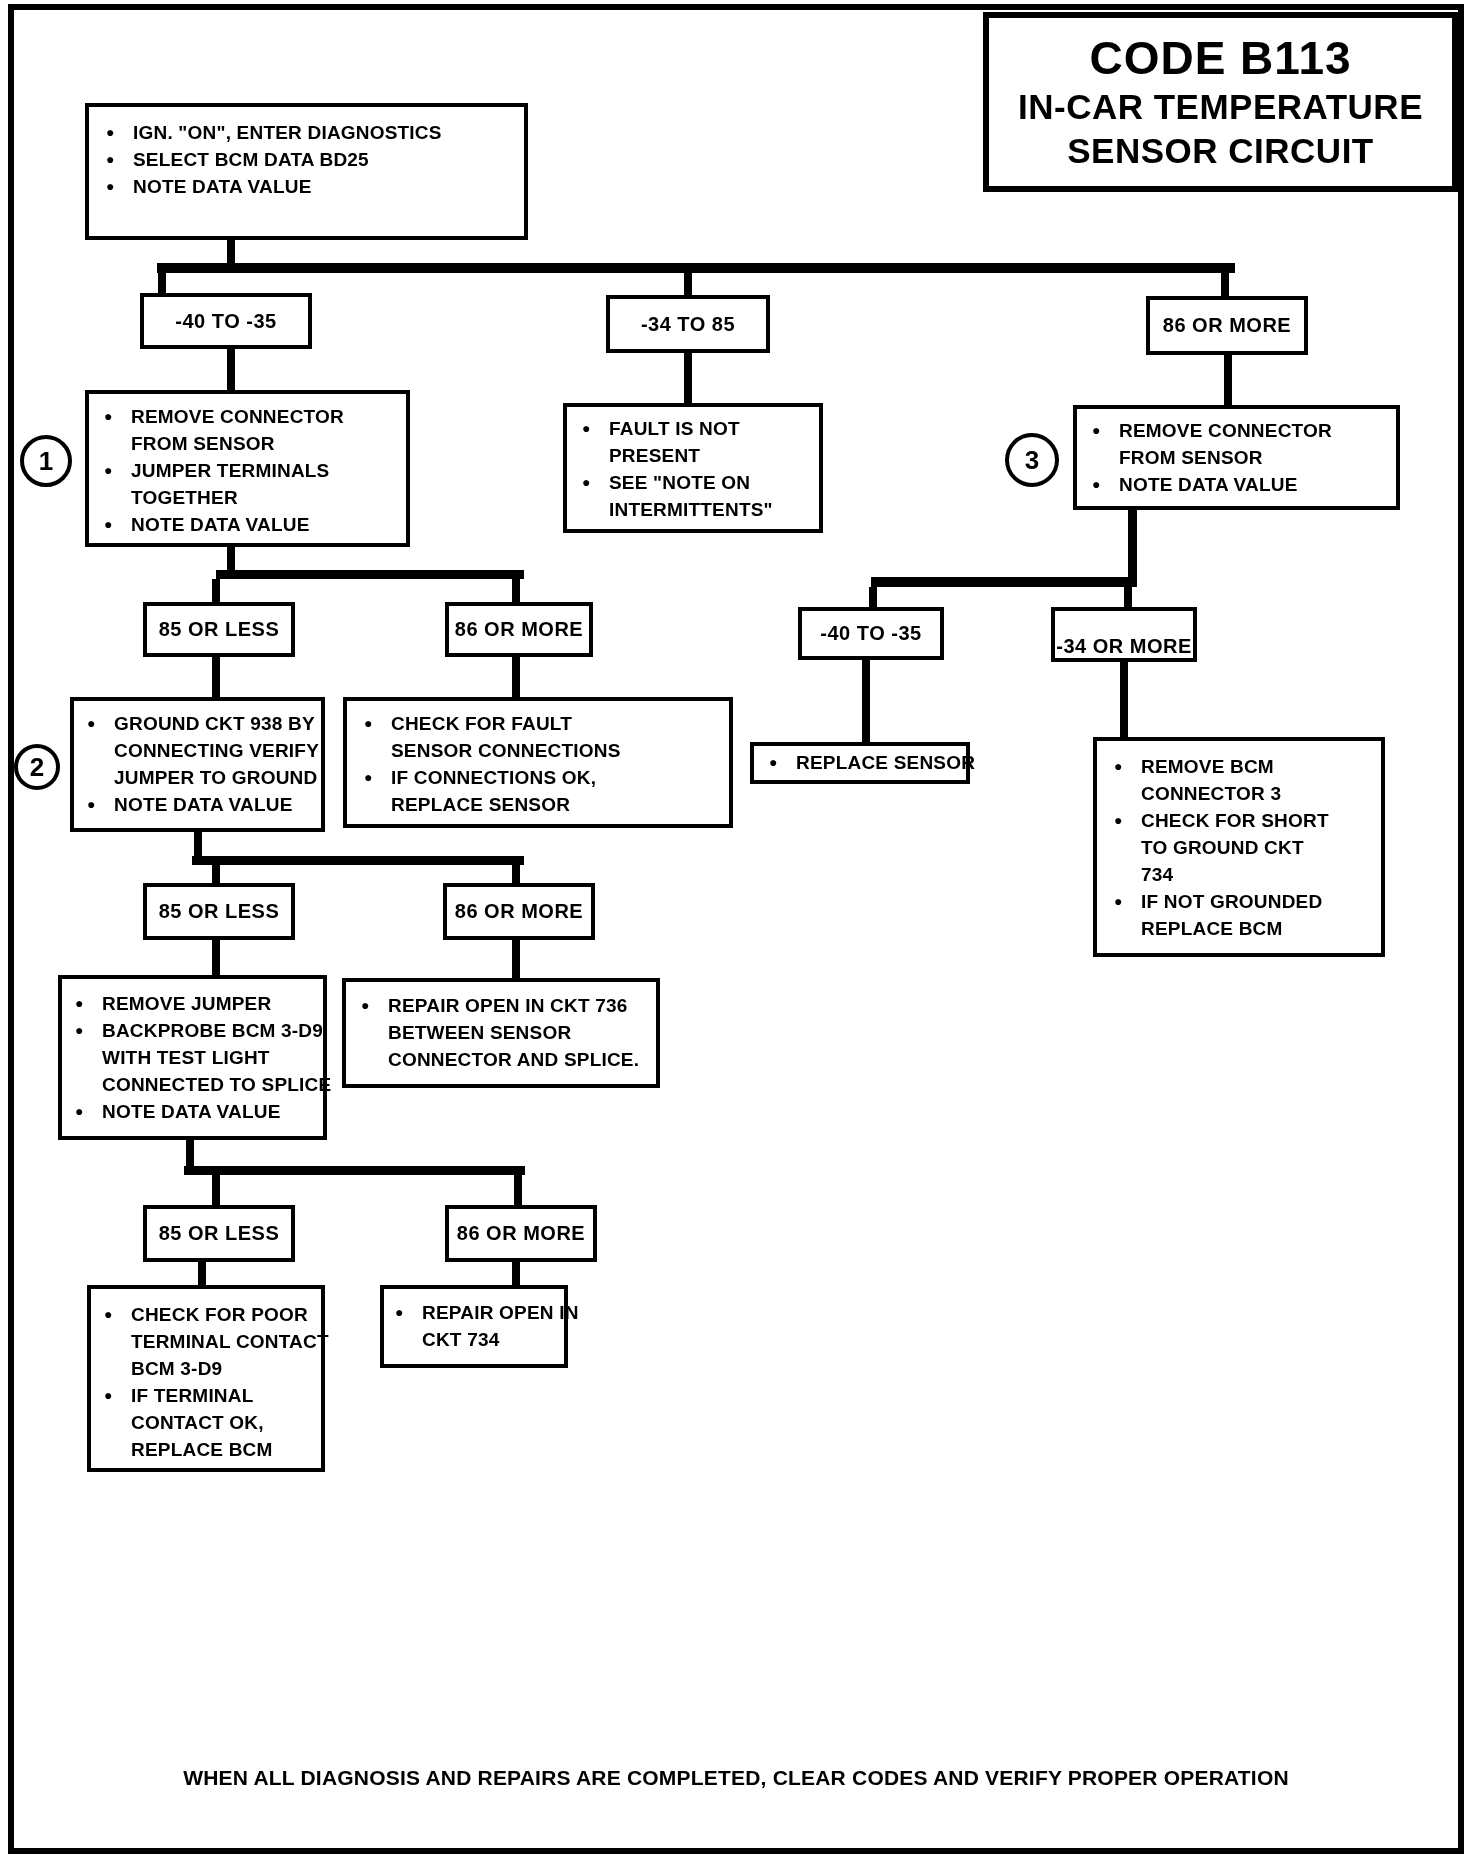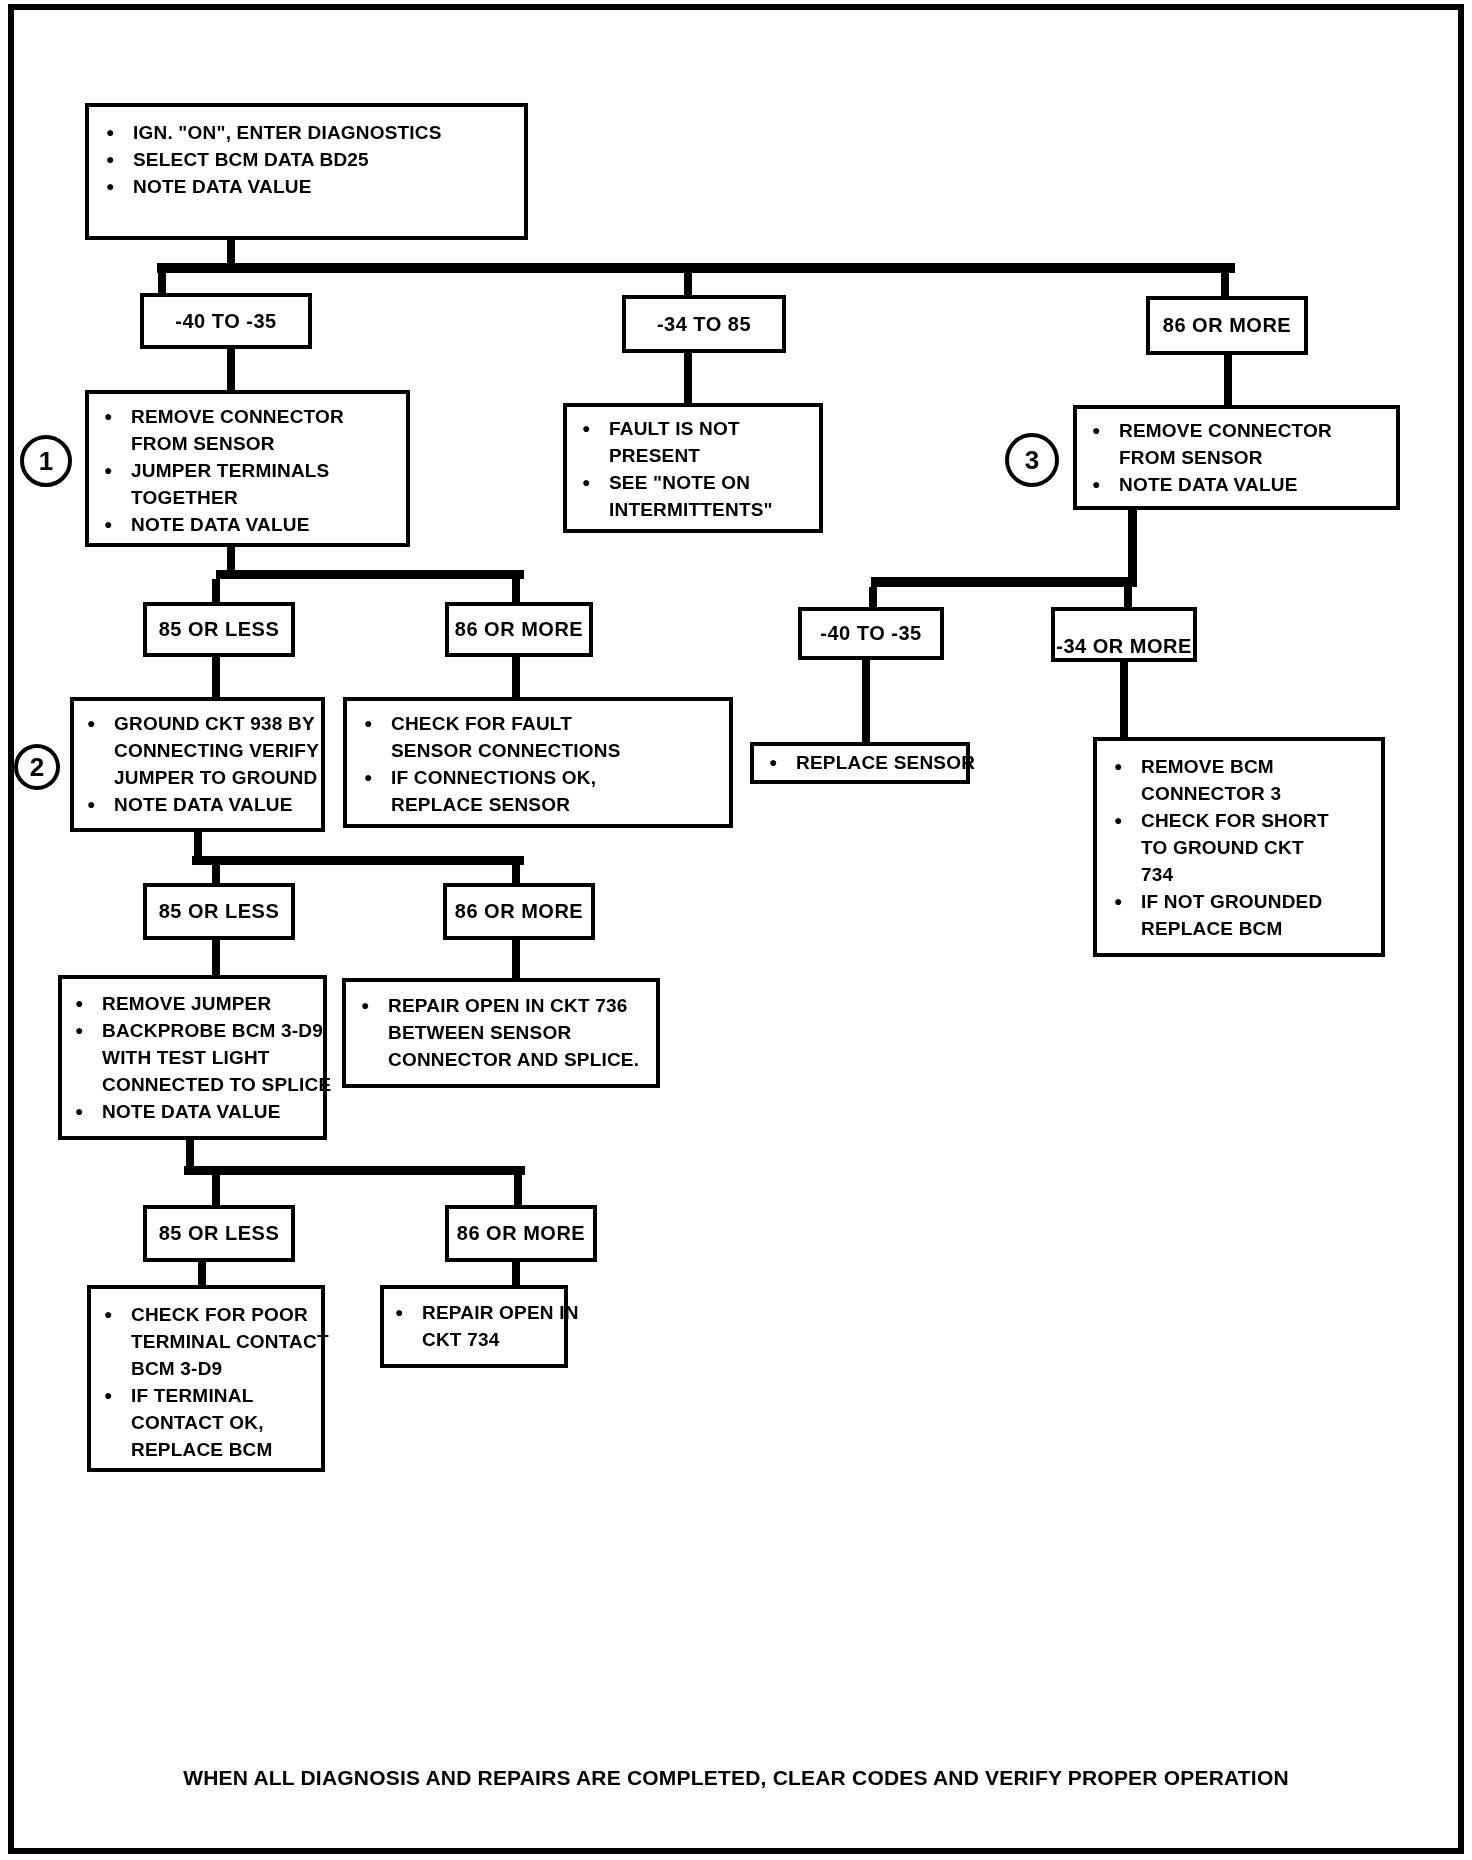--- a/index.html
+++ b/index.html
@@ -28,20 +28,25 @@
   .footer{position:absolute;left:0;top:1766px;width:100%;text-align:center;
     font-size:21px;letter-spacing:0.2px;white-space:nowrap;}
 </style>
 </head>
 <body>
 
 <div class="page">
 
   <div class="frame"></div>
 
+  <div class="titlebox">
+    <div class="t1">CODE B113</div>
+    <div class="t2">IN-CAR TEMPERATURE</div>
+    <div class="t2">SENSOR CIRCUIT</div>
+  </div>
 
   <div class="circ" style="left:20px;top:435px;width:52px;height:52px;">
       <span>1</span>
     </div>
   <div class="circ" style="left:14px;top:744px;width:46px;height:46px;">
       <span>2</span>
     </div>
   <div class="circ" style="left:1005px;top:433px;width:54px;height:54px;">
       <span>3</span>
     </div>
@@ -75,21 +80,21 @@
   <div class="ln" style="left:186px;top:1140px;width:8px;height:29px;"></div>
   <div class="ln" style="left:184px;top:1166px;width:341px;height:9px;"></div>
   <div class="ln" style="left:212px;top:1175px;width:8px;height:32px;"></div>
   <div class="ln" style="left:514px;top:1175px;width:8px;height:32px;"></div>
   <div class="ln" style="left:198px;top:1260px;width:8px;height:27px;"></div>
   <div class="ln" style="left:512px;top:1260px;width:8px;height:27px;"></div>
 
   <div class="lbl" style="left:140px;top:293px;width:172px;height:56px;">
       <span>-40 TO -35</span>
     </div>
-  <div class="lbl" style="left:622px;top:295px;width:164px;height:58px;">
+  <div class="lbl" style="left:606px;top:295px;width:164px;height:58px;">
       <span>-34 TO 85</span>
     </div>
   <div class="lbl" style="left:1146px;top:296px;width:162px;height:59px;">
       <span>86 OR MORE</span>
     </div>
 
   <div class="lbl" style="left:143px;top:602px;width:152px;height:55px;">
       <span>85 OR LESS</span>
     </div>
   <div class="lbl" style="left:445px;top:602px;width:148px;height:55px;">

